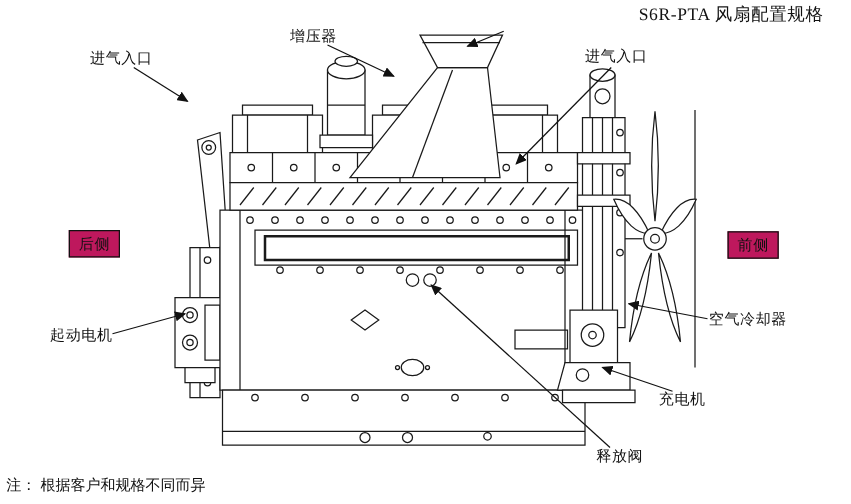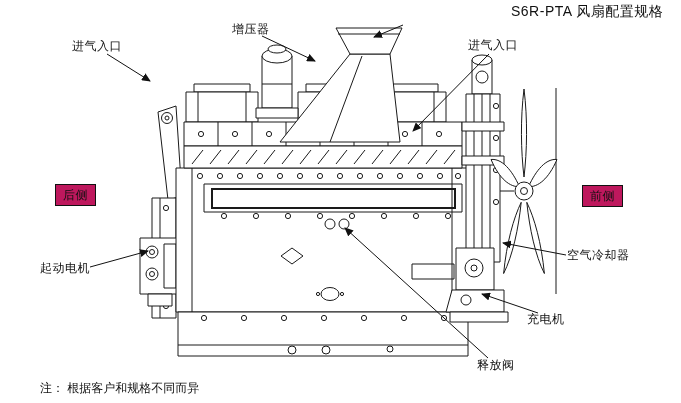--- a/index.html
+++ b/index.html
@@ -10,24 +10,24 @@
   #art{position:absolute;left:0;top:0;}
   .lbl{
     position:absolute;font-size:12px;line-height:14px;color:#111;
     white-space:nowrap;letter-spacing:0.5px;
   }
   .boxed{
     border:1px solid #111;padding:2px 7px;background:#be185d;line-height:16px;
   }
   #title{
     position:absolute;left:511px;top:3px;font-size:14px;color:#111;
-    white-space:nowrap;letter-spacing:0.5px;
+    white-space:nowrap;letter-spacing:0.5px;font-family:Liberation Serif, serif;
   }
   #note{
-    position:absolute;left:5px;top:380px;font-size:12px;color:#111;white-space:nowrap;margin-left:35px;
+    position:absolute;left:5px;top:380px;font-size:12px;color:#111;white-space:nowrap;
   }
   svg *{vector-effect:non-scaling-stroke;}
 </style>
 </head>
 <body>
 
 <div id="canvas">
 
   <svg id="art" width="681" height="403" viewBox="0 0 681 403" fill="none" stroke="#1a1a1a" stroke-width="1">
     <defs>

